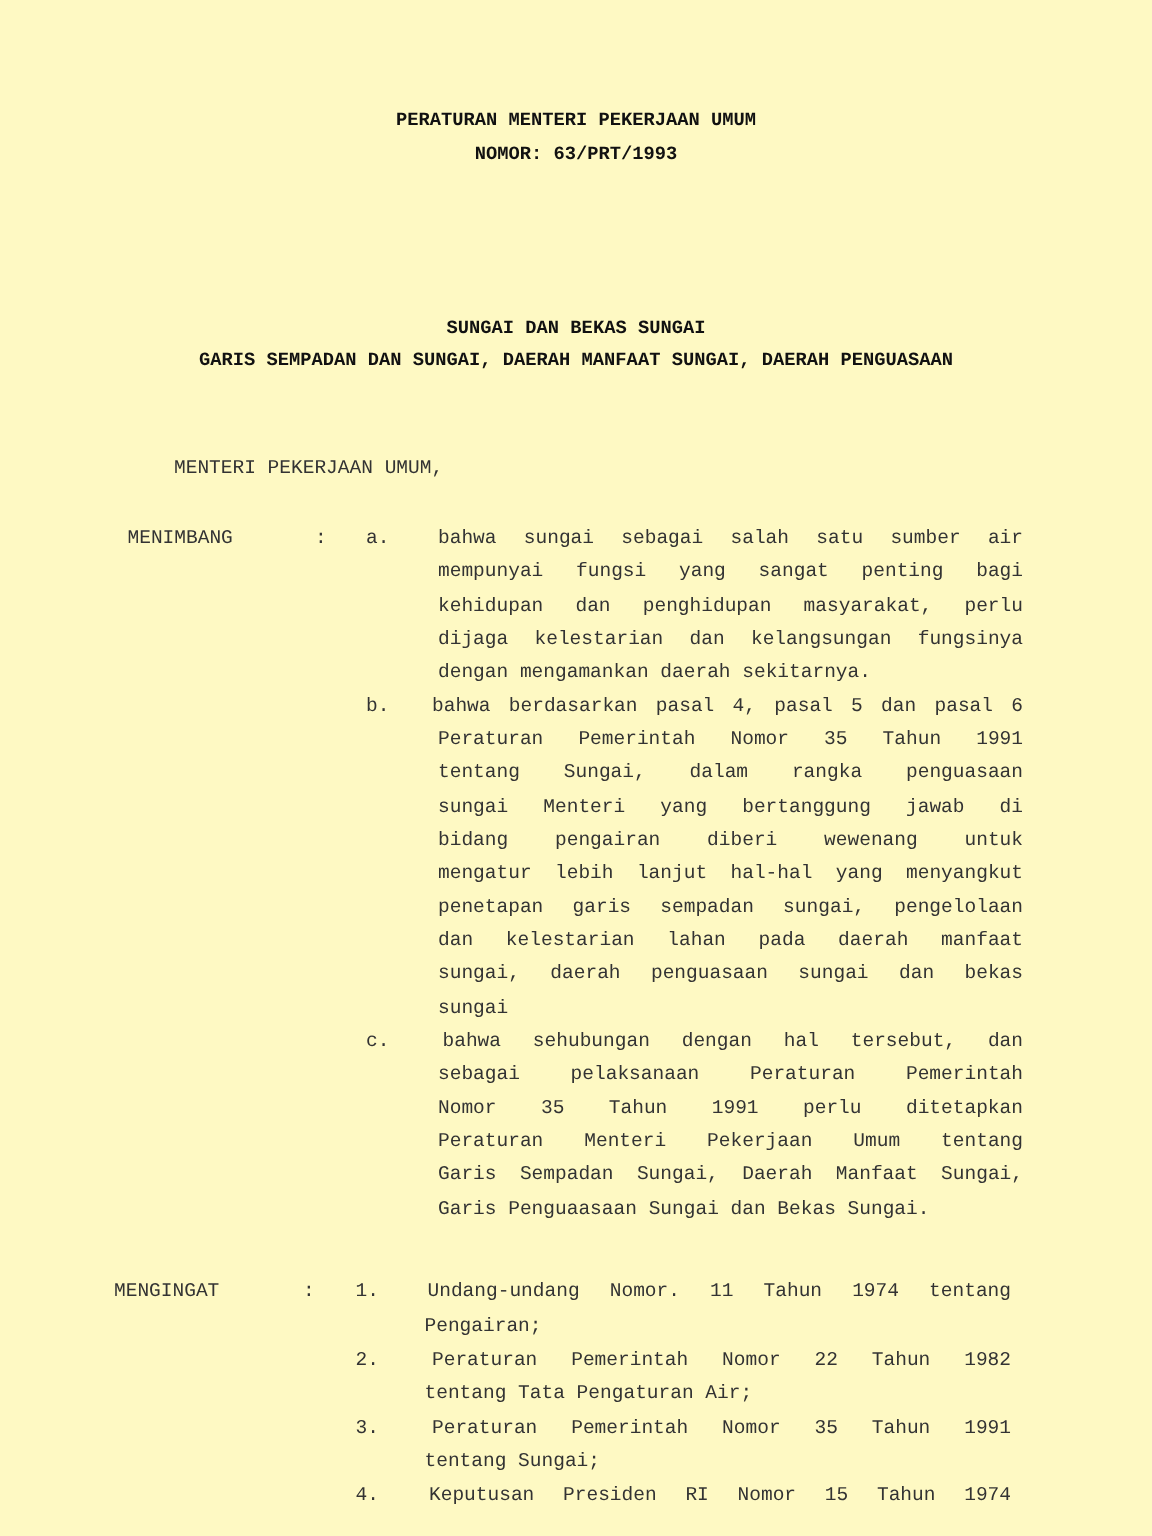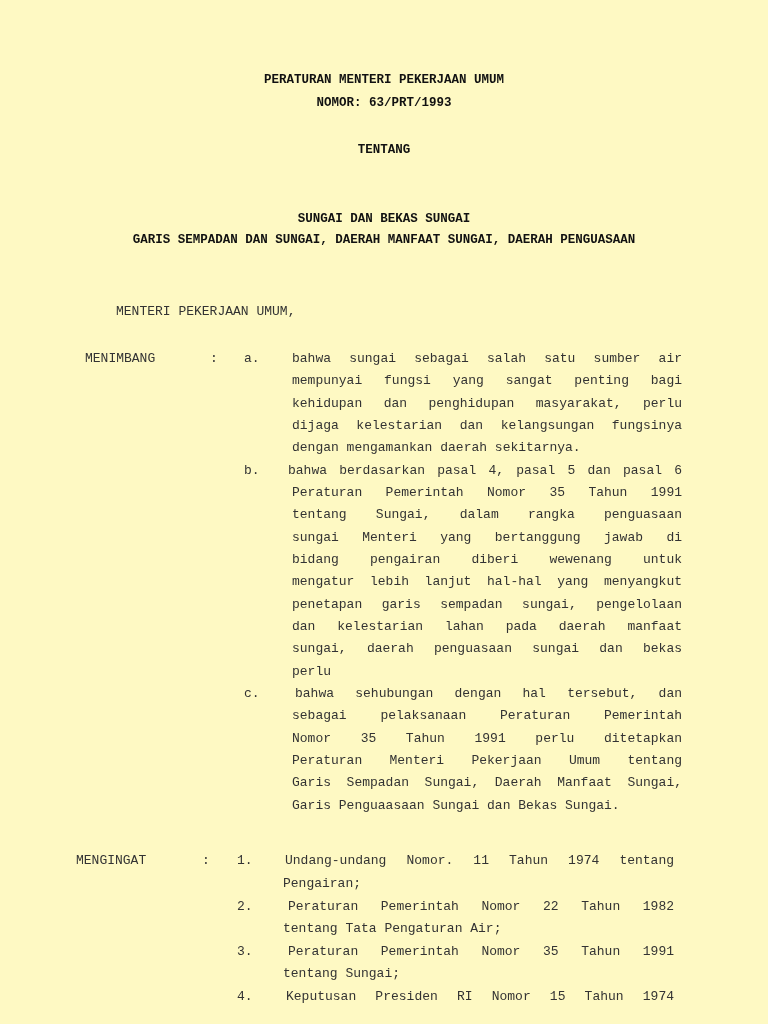--- a/index.html
+++ b/index.html
@@ -12,21 +12,20 @@
   .just { position: absolute; font-size: 13px; color: #333; line-height: 16px;
           text-align: justify; text-align-last: justify; white-space: normal; }
 </style>
 </head>
 <body>
 
 <div class="page">
 
   <div class="center" style="top:73px;">PERATURAN MENTERI PEKERJAAN UMUM</div>
   <div class="center" style="top:96px;">NOMOR: 63/PRT/1993</div>
-  <div class="center" style="top:143px;">TENTANG</div>
   <div class="center" style="top:189px;margin-top:44px;">GARIS SEMPADAN DAN SUNGAI, DAERAH MANFAAT SUNGAI, DAERAH PENGUASAAN</div>
   <div class="center" style="top:212px;">SUNGAI DAN BEKAS SUNGAI</div>
 
   <div class="txt" style="left:116px; top:304px;">MENTERI PEKERJAAN UMUM,</div>
 
   <div class="txt" style="left:85px; top:351px;">MENIMBANG</div>
   <div class="txt" style="left:210px; top:351px;">:</div>
 
   <div class="txt" style="left:244px; top:351px;">a.</div>
   <div class="just" style="left:292px; top:351px; width:390px;">bahwa sungai sebagai salah satu sumber air</div>
@@ -38,21 +37,21 @@
   <div class="txt" style="left:244px; top:463px;">b.</div>
   <div class="just" style="left:288px; top:463px; width:394px;">bahwa berdasarkan pasal 4, pasal 5 dan pasal 6</div>
   <div class="just" style="left:292px; top:485px; width:390px;">Peraturan Pemerintah Nomor 35 Tahun 1991</div>
   <div class="just" style="left:292px; top:507px; width:390px;">tentang Sungai, dalam rangka penguasaan</div>
   <div class="just" style="left:292px; top:530px; width:390px;">sungai Menteri yang bertanggung jawab di</div>
   <div class="just" style="left:292px; top:552px; width:390px;">bidang pengairan diberi wewenang untuk</div>
   <div class="just" style="left:292px; top:574px; width:390px;">mengatur lebih lanjut hal-hal yang menyangkut</div>
   <div class="just" style="left:292px; top:597px; width:390px;">penetapan garis sempadan sungai, pengelolaan</div>
   <div class="just" style="left:292px; top:619px; width:390px;">dan kelestarian lahan pada daerah manfaat</div>
   <div class="just" style="left:292px; top:641px; width:390px;">sungai, daerah penguasaan sungai dan bekas</div>
-  <div class="txt" style="left:292px; top:664px;">perlu</div>
+  <div class="txt" style="left:292px; top:664px;">sungai</div>
 
   <div class="txt" style="left:244px; top:686px;">c.</div>
   <div class="just" style="left:295px; top:686px; width:387px;">bahwa sehubungan dengan hal tersebut, dan</div>
   <div class="just" style="left:292px; top:708px; width:390px;">sebagai pelaksanaan Peraturan Pemerintah</div>
   <div class="just" style="left:292px; top:731px; width:390px;">Nomor 35 Tahun 1991 perlu ditetapkan</div>
   <div class="just" style="left:292px; top:775px; width:390px;">Garis Sempadan Sungai, Daerah Manfaat Sungai,</div>
   <div class="just" style="left:292px; top:753px; width:390px;">Peraturan Menteri Pekerjaan Umum tentang</div>
   <div class="txt" style="left:292px; top:798px;">Garis Penguaasaan Sungai dan Bekas Sungai.</div>
 
   <div class="txt" style="left:76px; top:853px;">MENGINGAT</div>

